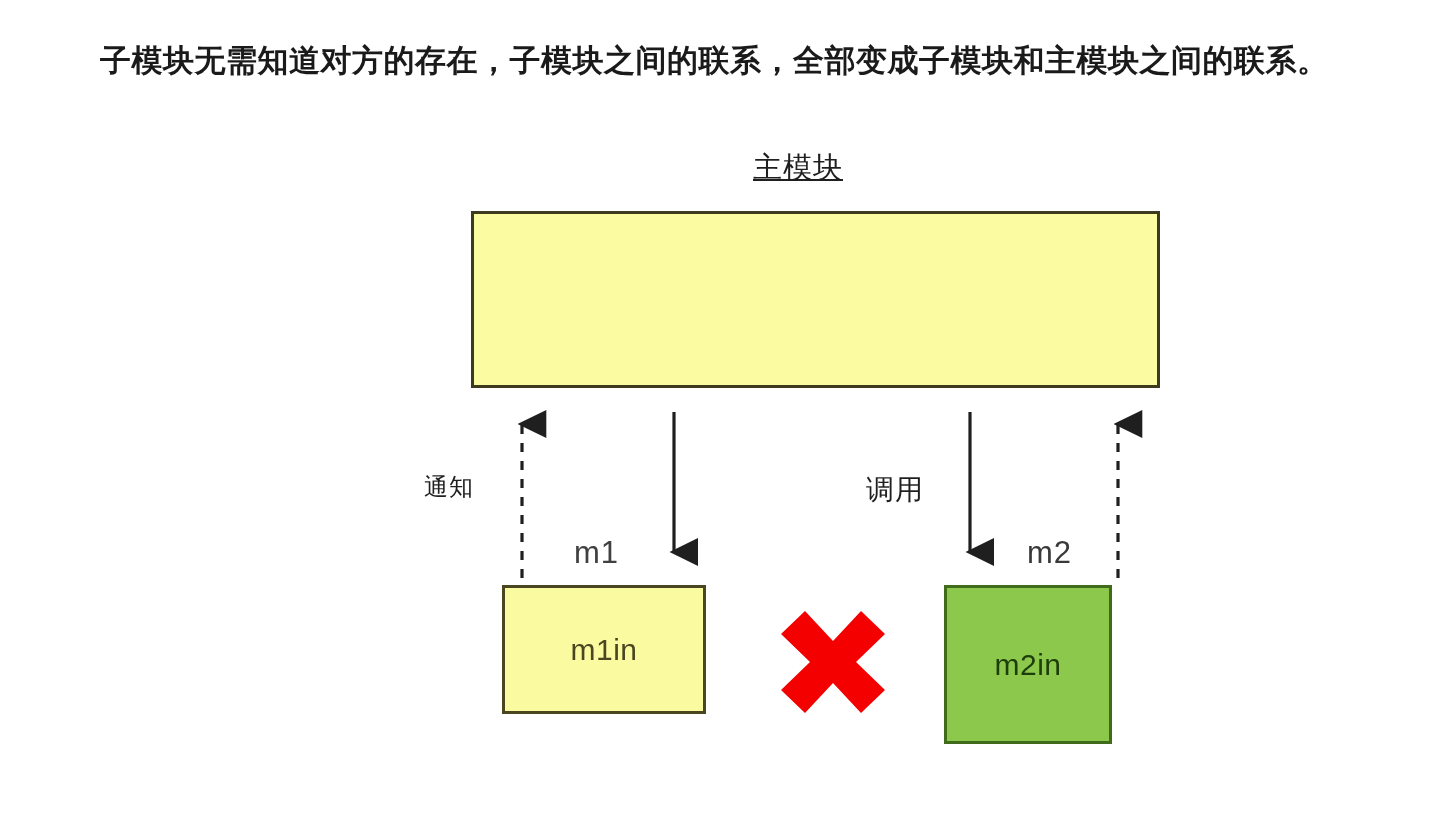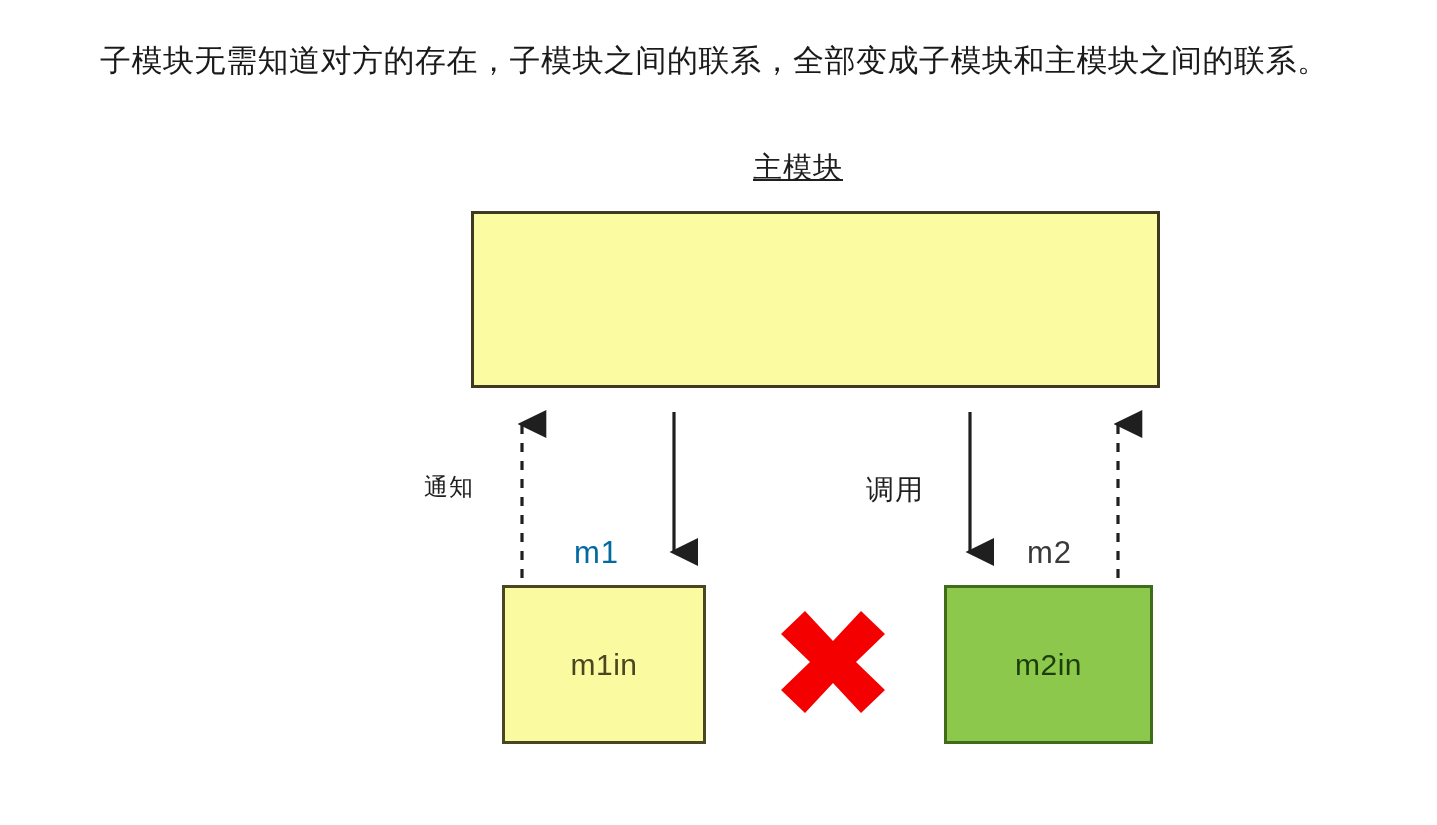--- a/index.html
+++ b/index.html
@@ -24,21 +24,21 @@
   .caption {
     position: absolute;
     left: 100px;
     top: 40px;
     width: 1260px;
     font-size: 31px;
     line-height: 1.35;
     letter-spacing: 0.5px;
     color: #1a1a1a;
     white-space: nowrap;
-    font-weight: 400;
+    font-weight: 700;
   }
 
   
   .box {
     position: absolute;
     box-sizing: border-box;
     display: flex;
     align-items: center;
     justify-content: center;
   }
@@ -47,28 +47,28 @@
     top: 211px;
     width: 689px;
     height: 177px;
     background: #fbfba2;
     border: 3px solid #3d3a20;
   }
   .sub-box-yellow {
     left: 502px;
     top: 585px;
     width: 204px;
-    height: 159px;
+    height: 129px;
     background: #fafaa0;
     border: 3px solid #4a4620;
   }
   .sub-box-green {
     left: 944px;
     top: 585px;
-    width: 209px;
+    width: 168px;
     height: 159px;
     background: #8cc84b;
     border: 3px solid #3f6b1b;
   }
   .box-label {
     font-size: 30px;
     letter-spacing: 0.5px;
   }
   .box-label.yellow-text { color: #4a4620; }
   .box-label.green-text  { color: #1d3d0a; }
@@ -96,21 +96,21 @@
     left: 866px;
     top: 471px;
     font-size: 28px;
     letter-spacing: 1px;
   }
   .lbl-m1 {
     left: 574px;
     top: 535px;
     font-size: 31px;
     letter-spacing: 1px;
-    color: #0369a1;
+    color: #404040;
   }
   .lbl-m2 {
     left: 1027px;
     top: 535px;
     font-size: 31px;
     letter-spacing: 1px;
     color: #3a3a3a;
   }
 
   

